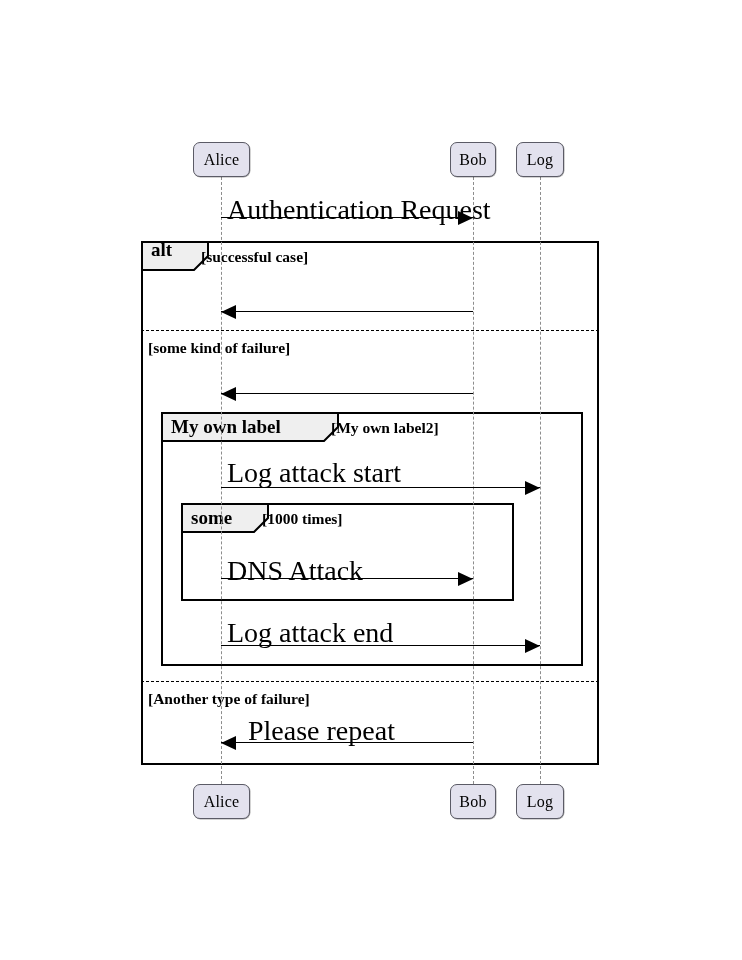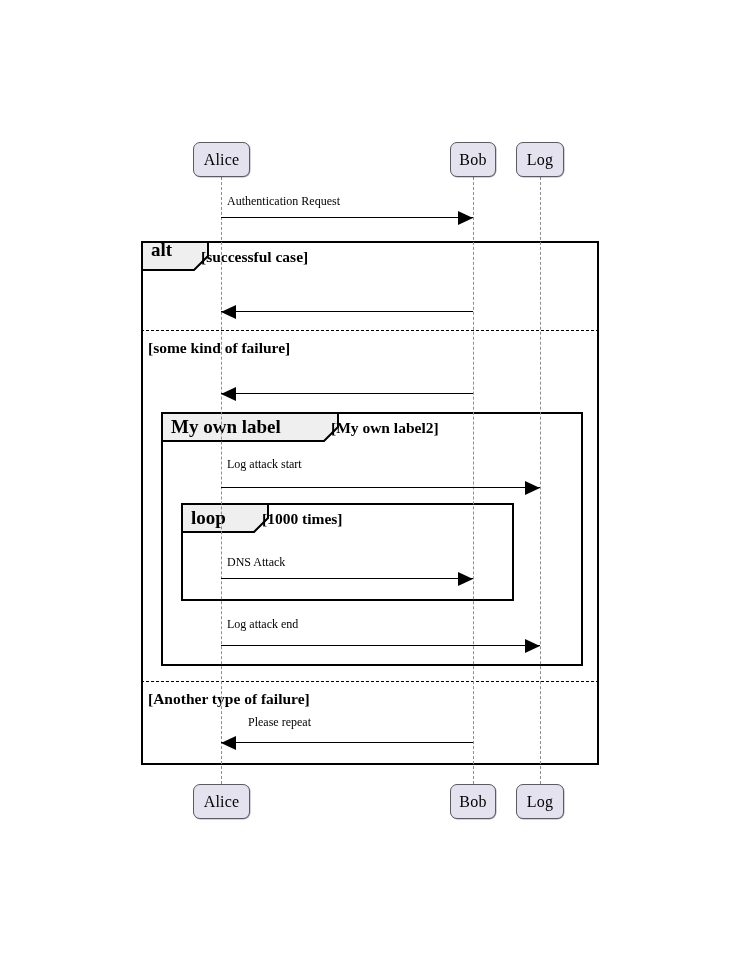--- a/index.html
+++ b/index.html
@@ -92,21 +92,21 @@
     border-bottom: 7px solid transparent;
   }
   .msg-head.right {
     border-left: 15px solid #000000;
   }
   .msg-head.left {
     border-right: 15px solid #000000;
   }
   .msg-label {
     position: absolute;
-    font-size: 12px;
+    font-size: 28px;
     color: #000000;
     white-space: nowrap;
   }
 </style>
 </head>
 <body>
 
 <div id="diagram">
     <div class="fragment" style="left: 141px; top: 241px; width: 458px; height: 524px;"></div>
     <svg width="68" height="30" style="position: absolute; left: 142px; top: 242px;">
@@ -117,21 +117,21 @@
     <div class="fragment" style="left: 161px; top: 412px; width: 422px; height: 254px;"></div>
     <svg width="178" height="30" style="position: absolute; left: 162px; top: 413px;">
       <polygon points="0,0 176,0 176,14 162,28 0,28" fill="#efefef" stroke="#000000" stroke-width="2"></polygon>
     </svg>
     <div class="frag-tab" style="left: 162px; top: 413px; width: 162px; height: 28px; background: transparent;">My own label</div>
     <div class="frag-guard" style="left: 331px; top: 419px;">[My own label2]</div>
     <div class="fragment" style="left: 181px; top: 503px; width: 333px; height: 98px;"></div>
     <svg width="88" height="30" style="position: absolute; left: 182px; top: 504px;">
       <polygon points="0,0 86,0 86,14 72,28 0,28" fill="#efefef" stroke="#000000" stroke-width="2"></polygon>
     </svg>
-    <div class="frag-tab" style="left: 182px; top: 504px; width: 72px; height: 28px; background: transparent;">loop</div>
+    <div class="frag-tab" style="left: 182px; top: 504px; width: 72px; height: 28px; background: transparent;">some</div>
     <div class="frag-guard" style="left: 262px; top: 510px;">[1000 times]</div>
     <div class="frag-divider" style="left: 141px; top: 330px; width: 458px;"></div>
     <div class="frag-guard" style="left: 148px; top: 339px;">[some kind of failure]</div>
     <div class="frag-divider" style="left: 141px; top: 681px; width: 458px;"></div>
     <div class="frag-guard" style="left: 148px; top: 690px;">[Another type of failure]</div>
     <div class="lifeline" style="left: 221px; top: 177px; height: 607px;"></div>
     <div class="lifeline" style="left: 473px; top: 177px; height: 607px;"></div>
     <div class="lifeline" style="left: 540px; top: 177px; height: 607px;"></div>
     <div class="msg-line" style="left: 221px; top: 217px; width: 252px;"></div>
     <div class="msg-head right" style="top: 211px; left: 458px;"></div>

